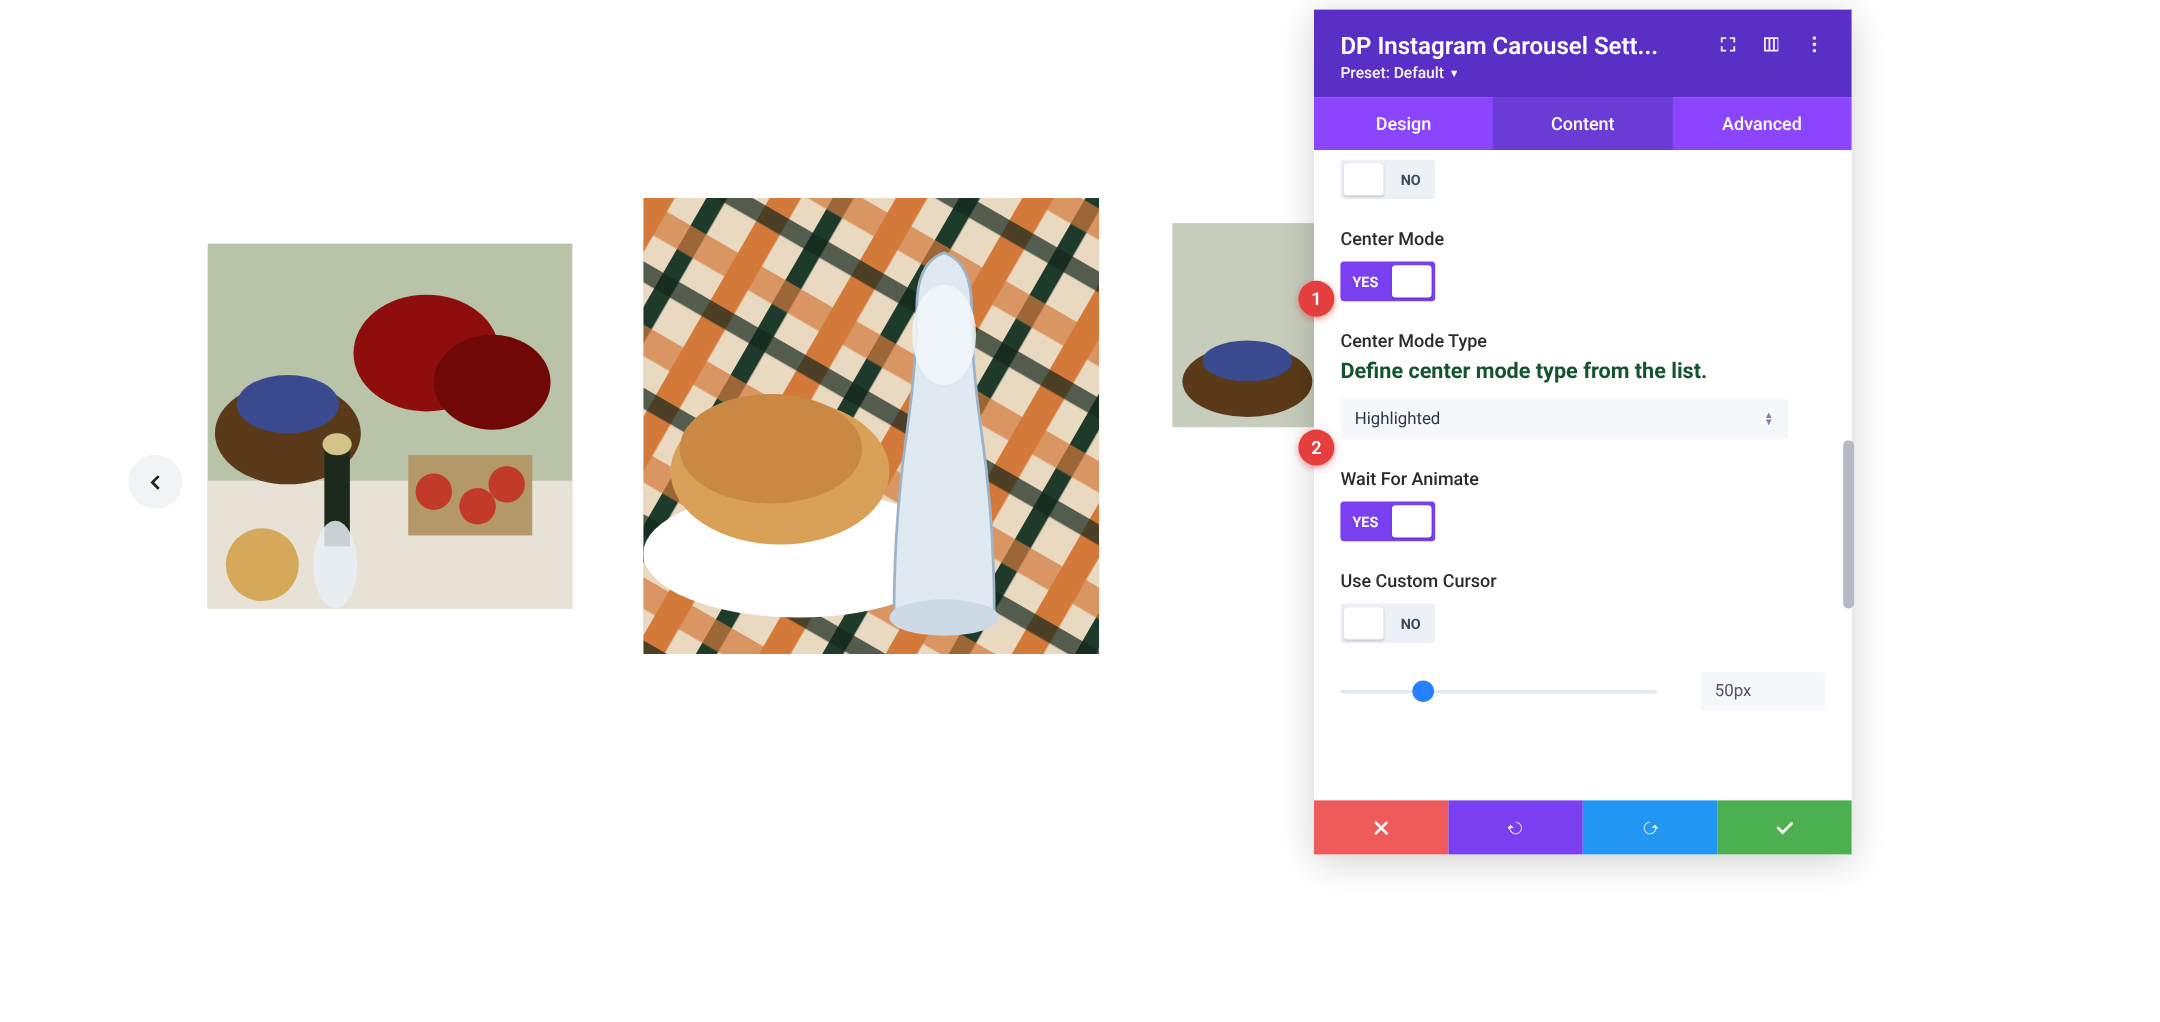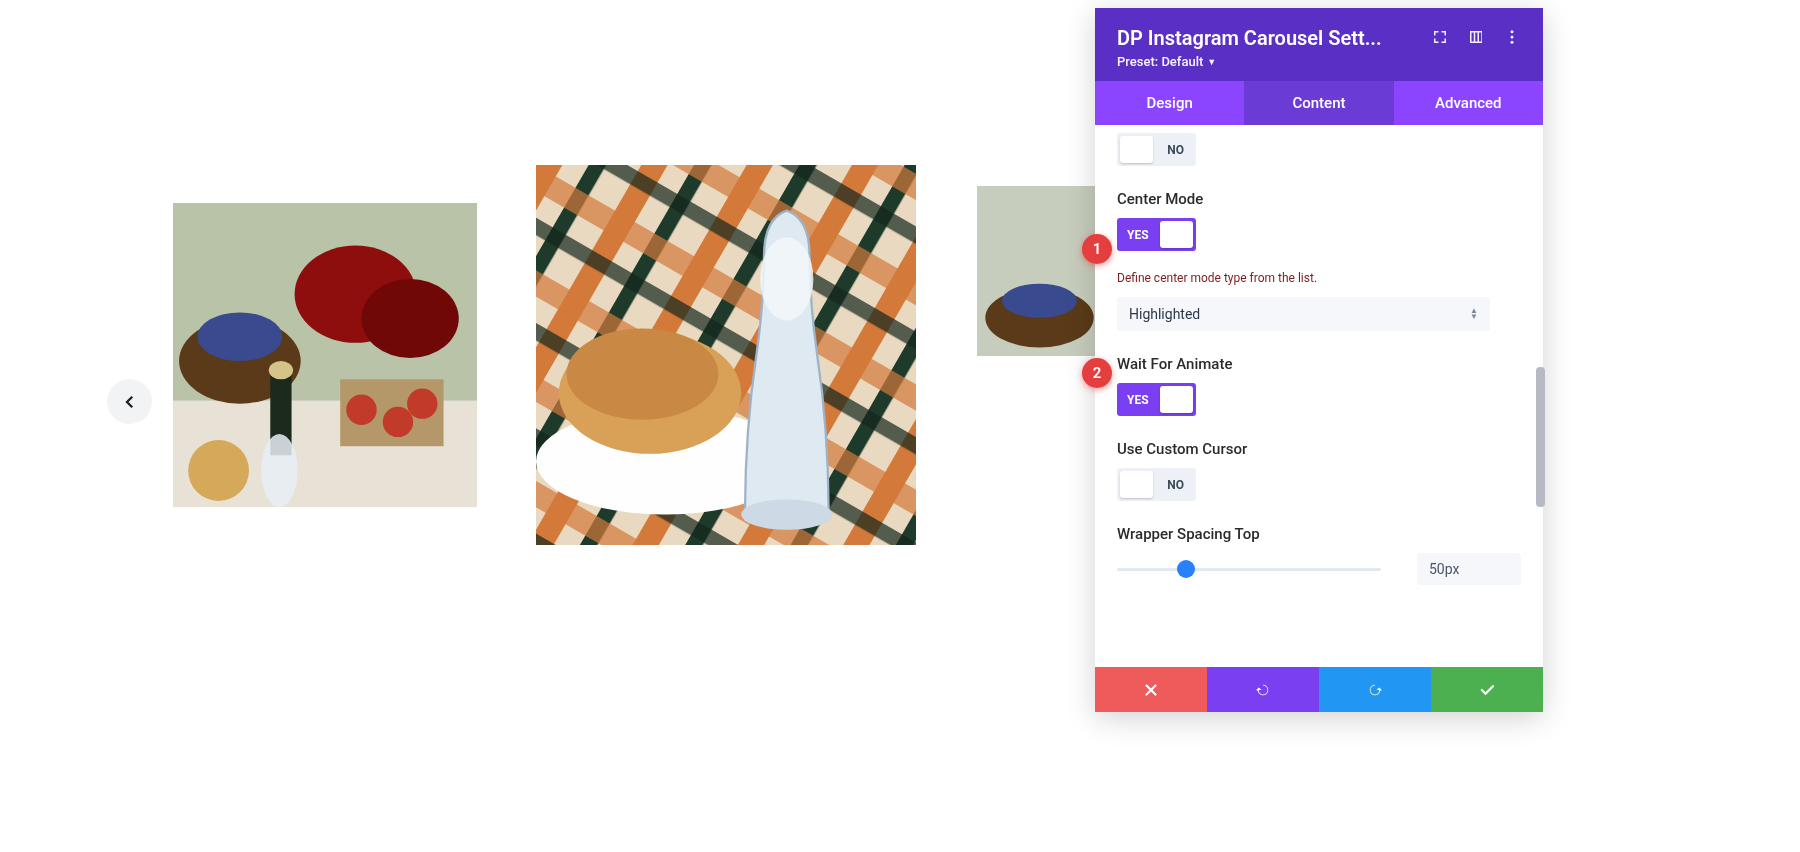--- a/index.html
+++ b/index.html
@@ -167,24 +167,25 @@
   }
 
   .control { margin-bottom: 24px; }
   .control .label {
     font-size: 15px;
     color: #2b2b2b;
     font-weight: 500;
     margin-bottom: 10px;
   }
   .control .help {
-    font-size: 12px;
-    color: #7f1d1d;
+    font-size: 18px;
+    color: #14532d;
     margin-bottom: 12px;
     margin-top: -4px;
+    font-weight: bold;
   }
 
   .toggle {
     width: 79px; height: 33px;
     border-radius: 3px;
     position: relative;
     overflow: hidden;
     display: flex; align-items: center;
     font-size: 12px;
     font-weight: 700;
@@ -382,20 +383,21 @@
 
     <div class="control">
       <div class="label">Center Mode</div>
       <div class="toggle yes">
         <span class="text">YES</span>
         <span class="knob"></span>
       </div>
     </div>
 
     <div class="control">
+      <div class="label">Center Mode Type</div>
       <div class="help">Define center mode type from the list.</div>
       <div class="select">
         <span>Highlighted</span>
         <span class="sel-arrows">
             <span>▲</span>
             <span>▼</span>
           </span>
       </div>
     </div>
 
@@ -409,21 +411,20 @@
 
     <div class="control">
       <div class="label">Use Custom Cursor</div>
       <div class="toggle no">
         <span class="knob"></span>
         <span class="text">NO</span>
       </div>
     </div>
 
     <div class="control" style="margin-bottom:8px;">
-      <div class="label">Wrapper Spacing Top</div>
       <div class="slider-row">
         <div class="slider-track">
           <div class="slider-thumb"></div>
         </div>
         <div class="slider-value">50px</div>
       </div>
     </div>
 
   </div>
 

